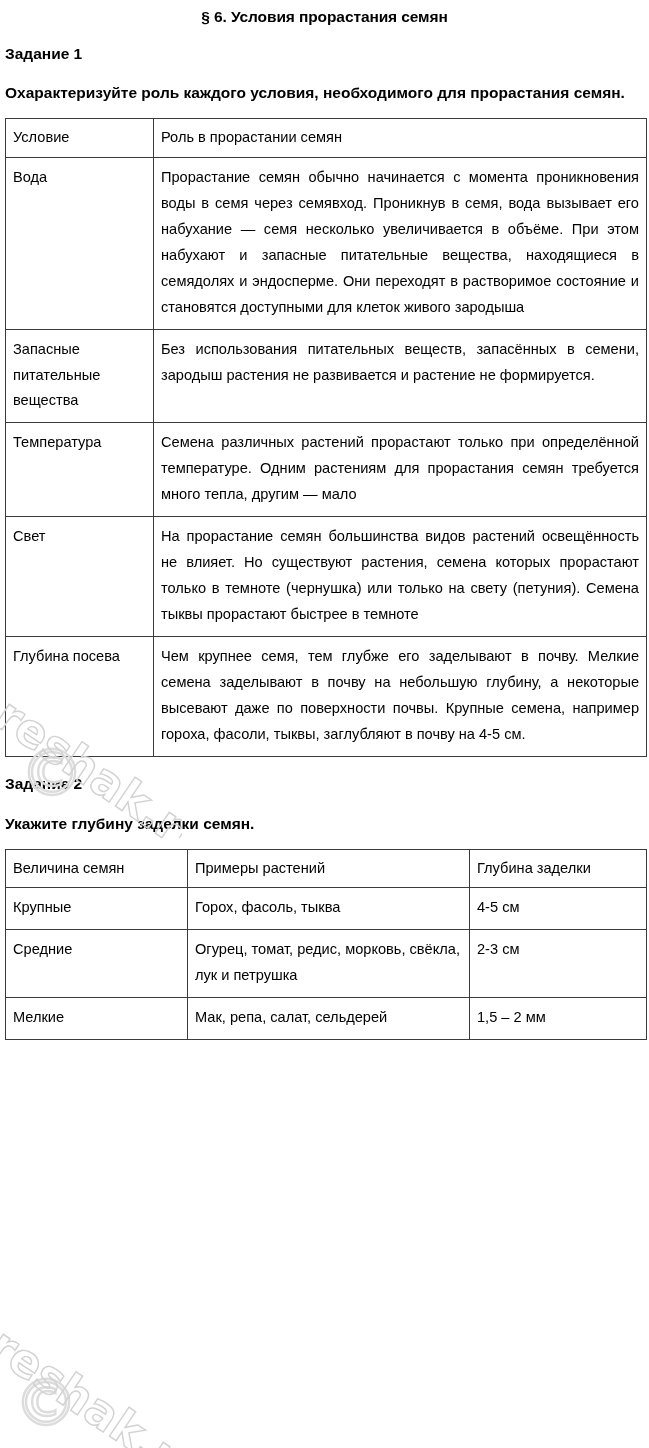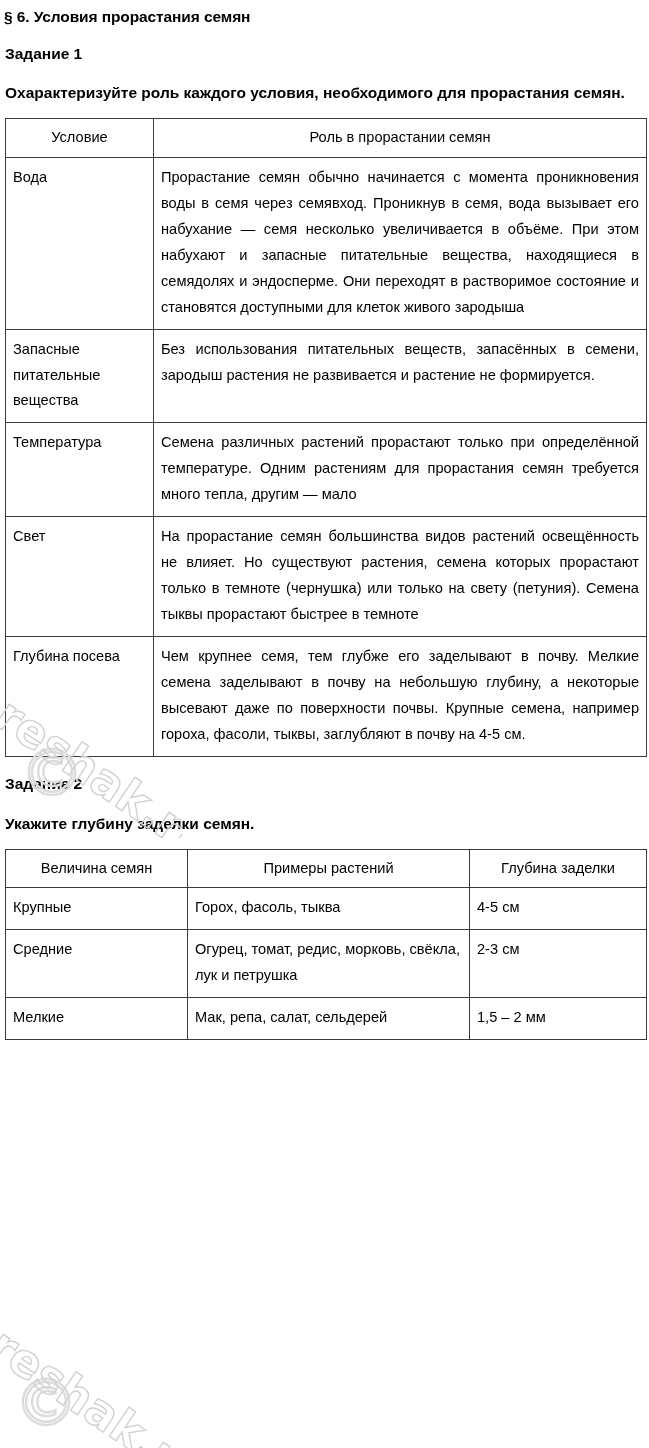--- a/index.html
+++ b/index.html
@@ -20,20 +20,21 @@
   .page {
     position: relative;
     width: 649px;
     height: 1448px;
     box-sizing: border-box;
     padding: 0 4px;
   }
 
   
   .doc-title {
+    text-align: center;
     font-weight: bold;
     font-size: 15.5px;
     letter-spacing: -0.1px;
     margin: 8px 0 0 0;
     line-height: 1.2;
   }
   .task-heading {
     font-weight: bold;
     font-size: 15.5px;
     margin: 18px 0 0 1px;
@@ -62,21 +63,21 @@
   table.doc-table td,
   table.doc-table th {
     border: 1px solid #3b3b3b;
     vertical-align: top;
     padding: 7px 7px 8px 7px;
     font-size: 14.6px;
     font-weight: normal;
     line-height: 1.78;
   }
   table.doc-table th {
-    text-align: center;
+    text-align: left;
     padding-top: 8px;
     padding-bottom: 9px;
     line-height: 1.4;
   }
   td.just {
     text-align: justify;
     text-align-last: left;
     hyphens: none;
   }
   td.label-cell {

